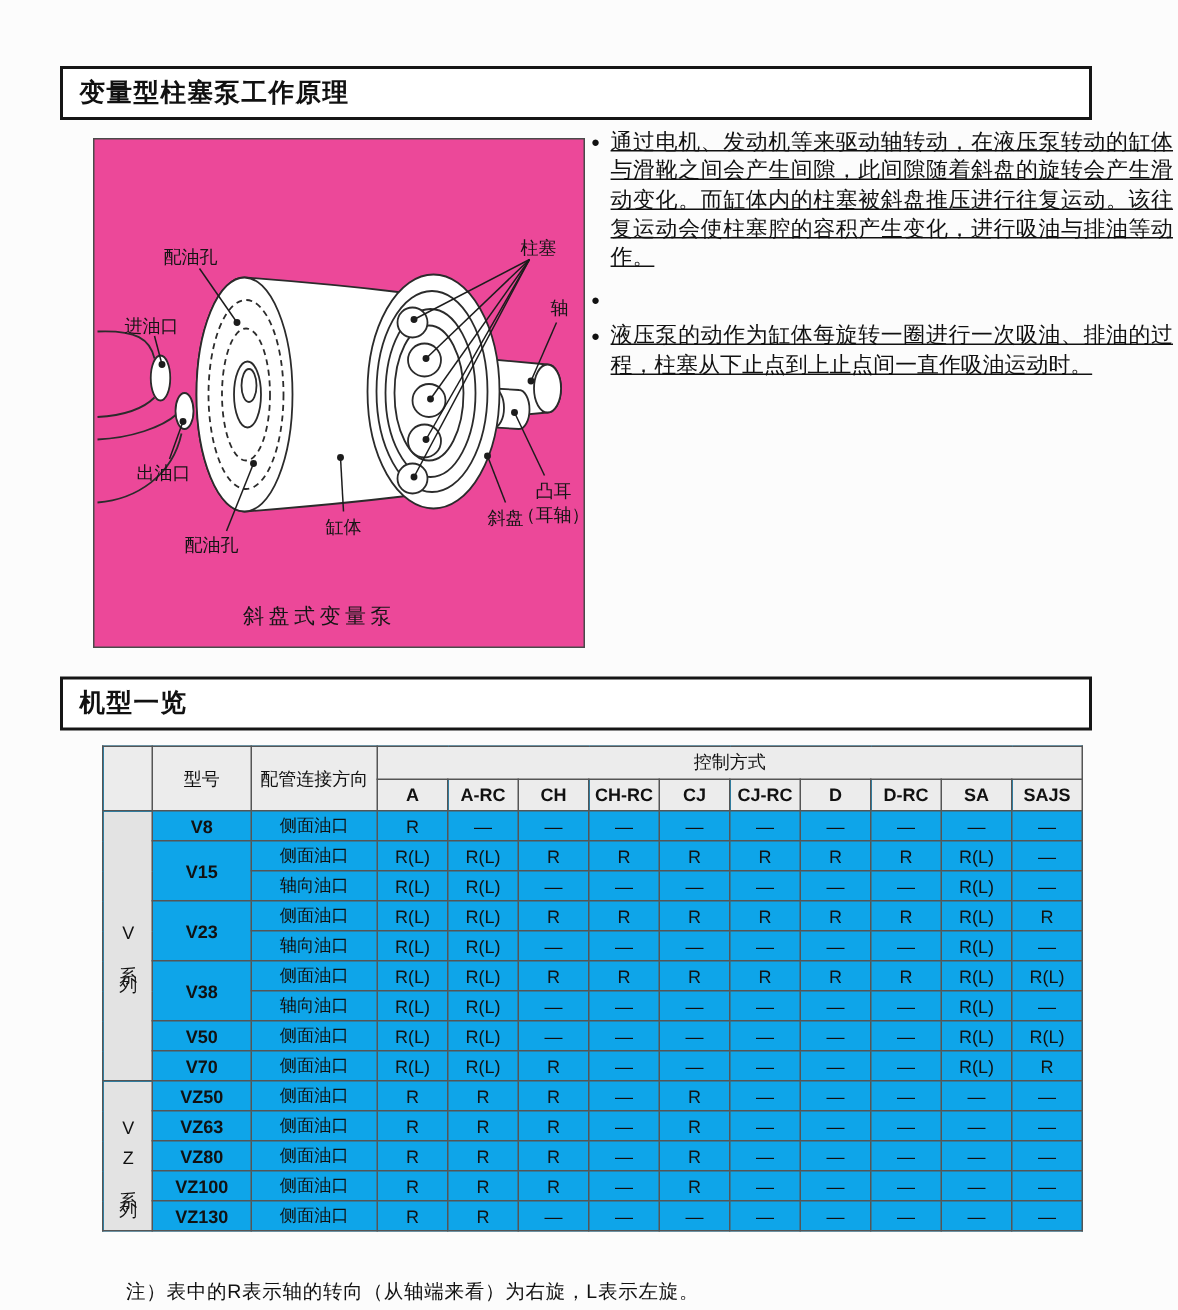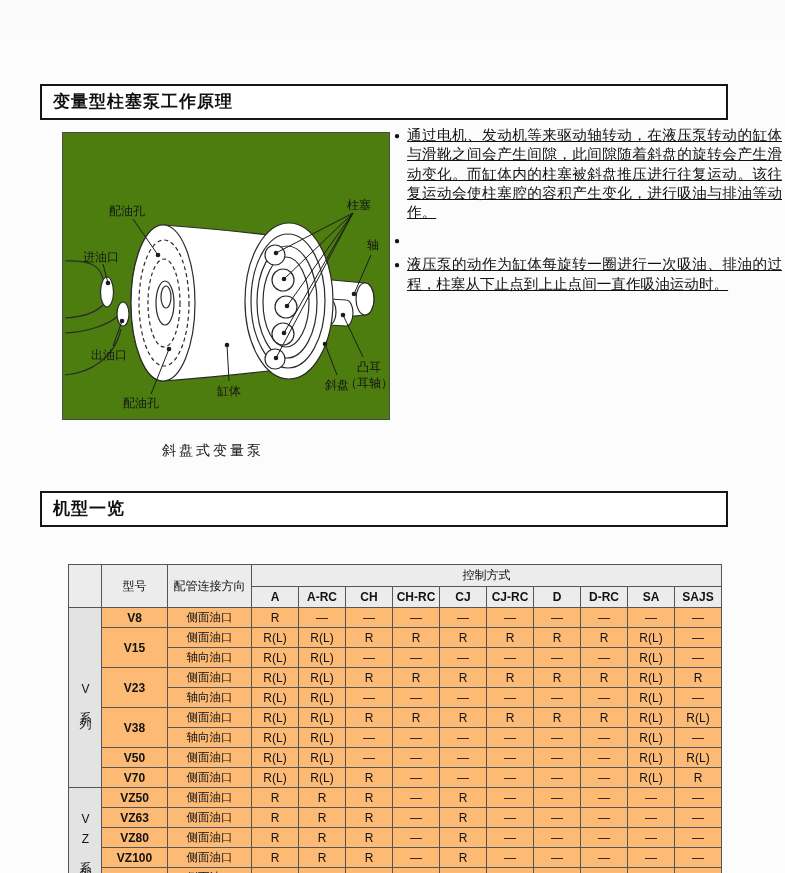--- a/index.html
+++ b/index.html
@@ -5,52 +5,52 @@
   :root{
     --header-bg:#ececec; --series-bg:#e3e3e3; --border:#555; --ink:#111;
   }
   *{box-sizing:border-box; margin:0; padding:0;}
   html,body{width:785px; height:873px;}
   body{
     font-family:"Liberation Sans","DejaVu Sans",sans-serif;
     background:#fbfbfb; color:var(--ink);
     position:relative; overflow:hidden;
   }
-  .page{position:absolute; inset:0; background:#fcfcfc;margin-top:40px;}
+  .page{position:absolute; inset:0; background:#fcfcfc;}
 
   .section-title{
     position:absolute; left:40px; width:688px;
     border:2px solid #161616; background:#fff;
     font-size:17px; font-weight:bold; letter-spacing:1px;
     padding:4px 11px 5px;
   }
   #title-principle{top:44px;}
   #title-models{top:451px;}
 
   .diagram-box{
-    position:absolute; left:62px; top:92px; width:328px; height:288px;
-    border:1.5px solid #4a4a4a; background:#4d7c0f;
+    position:absolute; left:62px; top:92px; width:328px; height:340px;
+    border:1.5px solid #4a4a4a; background:#ec4899;
   }
   .diagram-box svg{display:block;}
   .dlabel{font-size:12px; fill:#151515;}
   .dcaption{font-size:14px; fill:#151515; letter-spacing:3px;}
 
   .bullets{
     position:absolute; left:394px; top:86px; width:388px;
     font-size:14.6px; line-height:1.32; text-align:justify;
   }
   .bullet{display:flex; gap:7px; margin-bottom:9px;}
   .bullet .mark{font-size:10px; line-height:1; padding-top:5px; flex:0 0 auto;}
   .bullet .btext{flex:1;text-decoration:underline;}
   .bullet .btext div + div{margin-top:1px;}
 
   table.models{
-    position:absolute; left:68px; top:524px; width:654px;
+    position:absolute; left:68px; top:497px; width:654px;
     border-collapse:collapse; table-layout:fixed;
-    font-size:12px; background:#fdba74;
+    font-size:12px; background:#0ea5e9;
   }
   .models th,.models td{
     border:1px solid var(--border);
     text-align:center; vertical-align:middle;
     padding:2px 1px; height:19px; overflow:hidden;
   }
   .models thead th{background:var(--header-bg); font-weight:normal; height:21px;}
   .models thead th.hcol{font-weight:bold;}
   .models td.series{
     background:var(--series-bg);
@@ -410,14 +410,15 @@
           <td class="val">—</td>
           <td class="val">—</td>
           <td class="val">—</td>
           <td class="val">—</td>
           <td class="val">—</td>
           <td class="val">—</td>
         </tr>
       </tbody>
     </table>
 
+  <div class="note">注）表中的R表示轴的转向（从轴端来看）为右旋，L表示左旋。</div>
 
 </div>
 
 </body></html>

